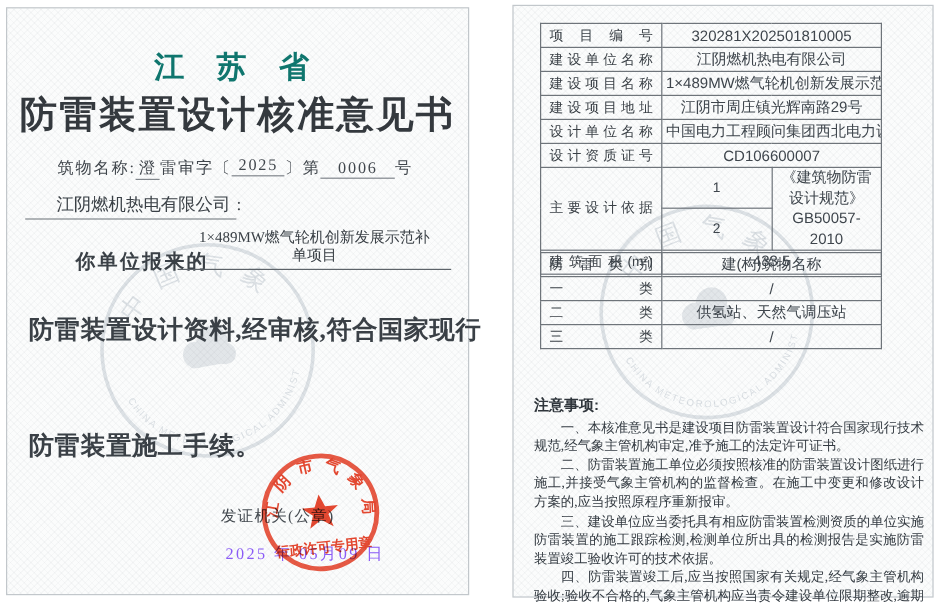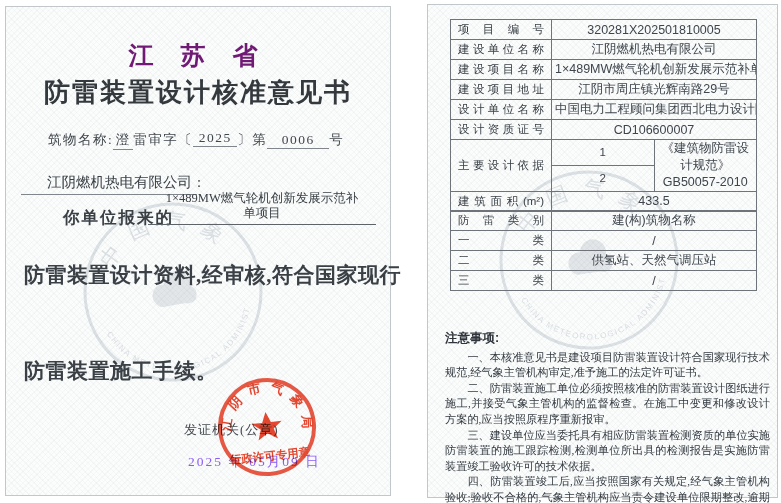--- a/index.html
+++ b/index.html
@@ -16,36 +16,36 @@
       repeating-linear-gradient(45deg, rgba(110,120,130,.045) 0 1px, transparent 1px 4px),
       repeating-linear-gradient(135deg, rgba(110,120,130,.045) 0 1px, transparent 1px 4px);
   }
   .page-left{left:5px;top:6px;width:386px;height:490px;}
   .page-right{left:427px;top:4px;width:351px;height:494px;}
 
   
   .province{
     position:absolute;left:0;top:32px;width:100%;text-align:center;
     font-family:"Liberation Sans","DejaVu Sans",sans-serif;
-    font-size:25px;font-weight:bold;letter-spacing:10px;color:#701a75;
+    font-size:25px;font-weight:bold;letter-spacing:10px;color:#0f766e;
   }
   .doc-title{
     position:absolute;left:0;top:68px;width:100%;text-align:center;
     font-family:"Liberation Sans","DejaVu Sans",sans-serif;
-    font-size:26px;font-weight:bold;letter-spacing:2px;color:#34393e;
+    font-size:31px;font-weight:bold;letter-spacing:2px;color:#34393e;
   }
   .cert-line{
     position:absolute;left:42px;top:124px;font-size:13.5px;letter-spacing:1.5px;
     display:flex;align-items:baseline;white-space:nowrap;color:#40464c;
   }
   .fill{border-bottom:1px solid #80868c;text-align:center;display:inline-block;}
   .fill-region{min-width:20px;}
   .fill-year{min-width:44px;transform:translateY(-2px);}
   .fill-serial{min-width:62px;}
-  .recipient-line{position:absolute;left:15px;top:154px;font-size:14.5px;white-space:nowrap;margin-top:12px;}
+  .recipient-line{position:absolute;left:15px;top:154px;font-size:14.5px;white-space:nowrap;}
   .recipient-underline{
     display:inline-block;width:176px;border-bottom:1px solid #80868c;
     padding:0 0 2px 26px;box-sizing:border-box;
   }
   .report-intro{
     position:absolute;left:57px;top:200px;font-size:16.5px;font-weight:600;letter-spacing:2px;color:#3a4046;
   }
   .project-blank{
     position:absolute;left:142px;top:184px;width:228px;
     border-bottom:1.5px solid #5d6369;text-align:center;padding-bottom:3px;
@@ -63,21 +63,21 @@
     position:absolute;left:203px;top:362px;width:116px;height:116px;
     transform:rotate(-6deg);mix-blend-mode:multiply;opacity:.92;
   }
   
   .wm{position:absolute;pointer-events:none;mix-blend-mode:multiply;}
   .wm-left{left:72px;top:190px;transform:rotate(-10deg);}
   .wm-right{left:66px;top:160px;transform:rotate(-8deg);}
 
   
   .ptable-wrap{position:absolute;left:22px;top:14px;}
-  table.ptable{border-collapse:collapse;table-layout:fixed;width:307px;
+  table.ptable{border-collapse:collapse;table-layout:fixed;width:285px;
     font-family:"Liberation Sans","DejaVu Sans",sans-serif;}
   table.ptable td{
     border:1px solid #6e747a;height:19px;font-size:12.5px;color:#3e454c;
     text-align:center;padding:0 3px;overflow:hidden;white-space:nowrap;
   }
   table.ptable td.lbl{
     width:86px;font-size:11.5px;text-align:justify;text-align-last:justify;
     padding:0 7px;color:#3a4046;
   }
   table.ptable td.num{width:24px;font-size:11.5px;}

